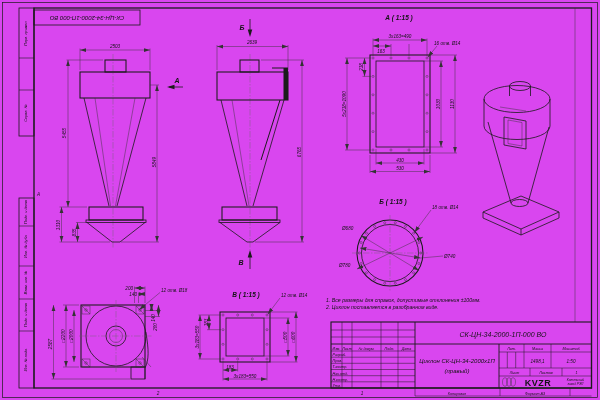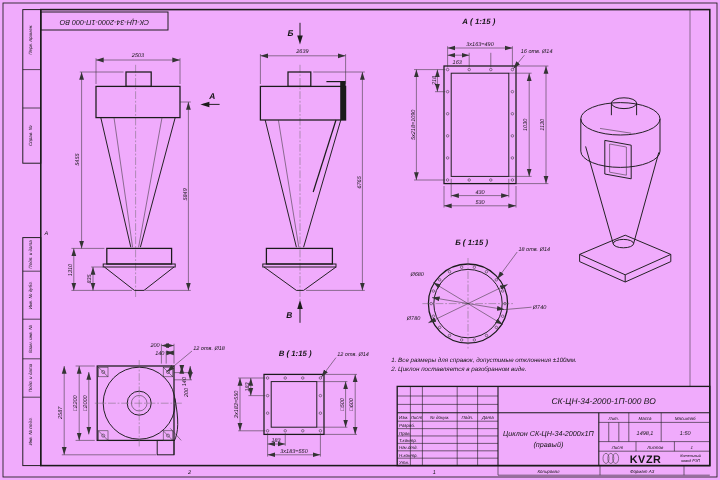--- a/index.html
+++ b/index.html
@@ -1,16 +1,16 @@
 <!DOCTYPE html>
 <html><head>
 <meta charset="utf-8">
 <style>
   html,body{margin:0;padding:0;background:#fff;}
-  .sheet{position:relative;width:600px;height:400px;background:#f0abfc;overflow:hidden;}
+  .sheet{position:relative;width:600px;height:400px;background:#d946ef;overflow:hidden;}
   svg{display:block}
   .o {stroke:#1b1b1b;stroke-width:1.05;fill:none;stroke-linejoin:miter}
   .o2{stroke:#1b1b1b;stroke-width:0.8;fill:none}
   .t {stroke:#333;stroke-width:0.45;fill:none}
   .d {stroke:#333;stroke-width:0.45;fill:none;marker-start:url(#as);marker-end:url(#ae)}
   .de{stroke:#333;stroke-width:0.45;fill:none;marker-end:url(#ae)}
   .c {stroke:#666;stroke-width:0.4;fill:none;stroke-dasharray:6.5 1.5 1.5 1.5}
   .fr{stroke:#1b1b1b;fill:none}
   text{font-family:"Liberation Sans","DejaVu Sans",sans-serif;font-style:italic;fill:#141414}
   .dim{font-size:4.6px}

